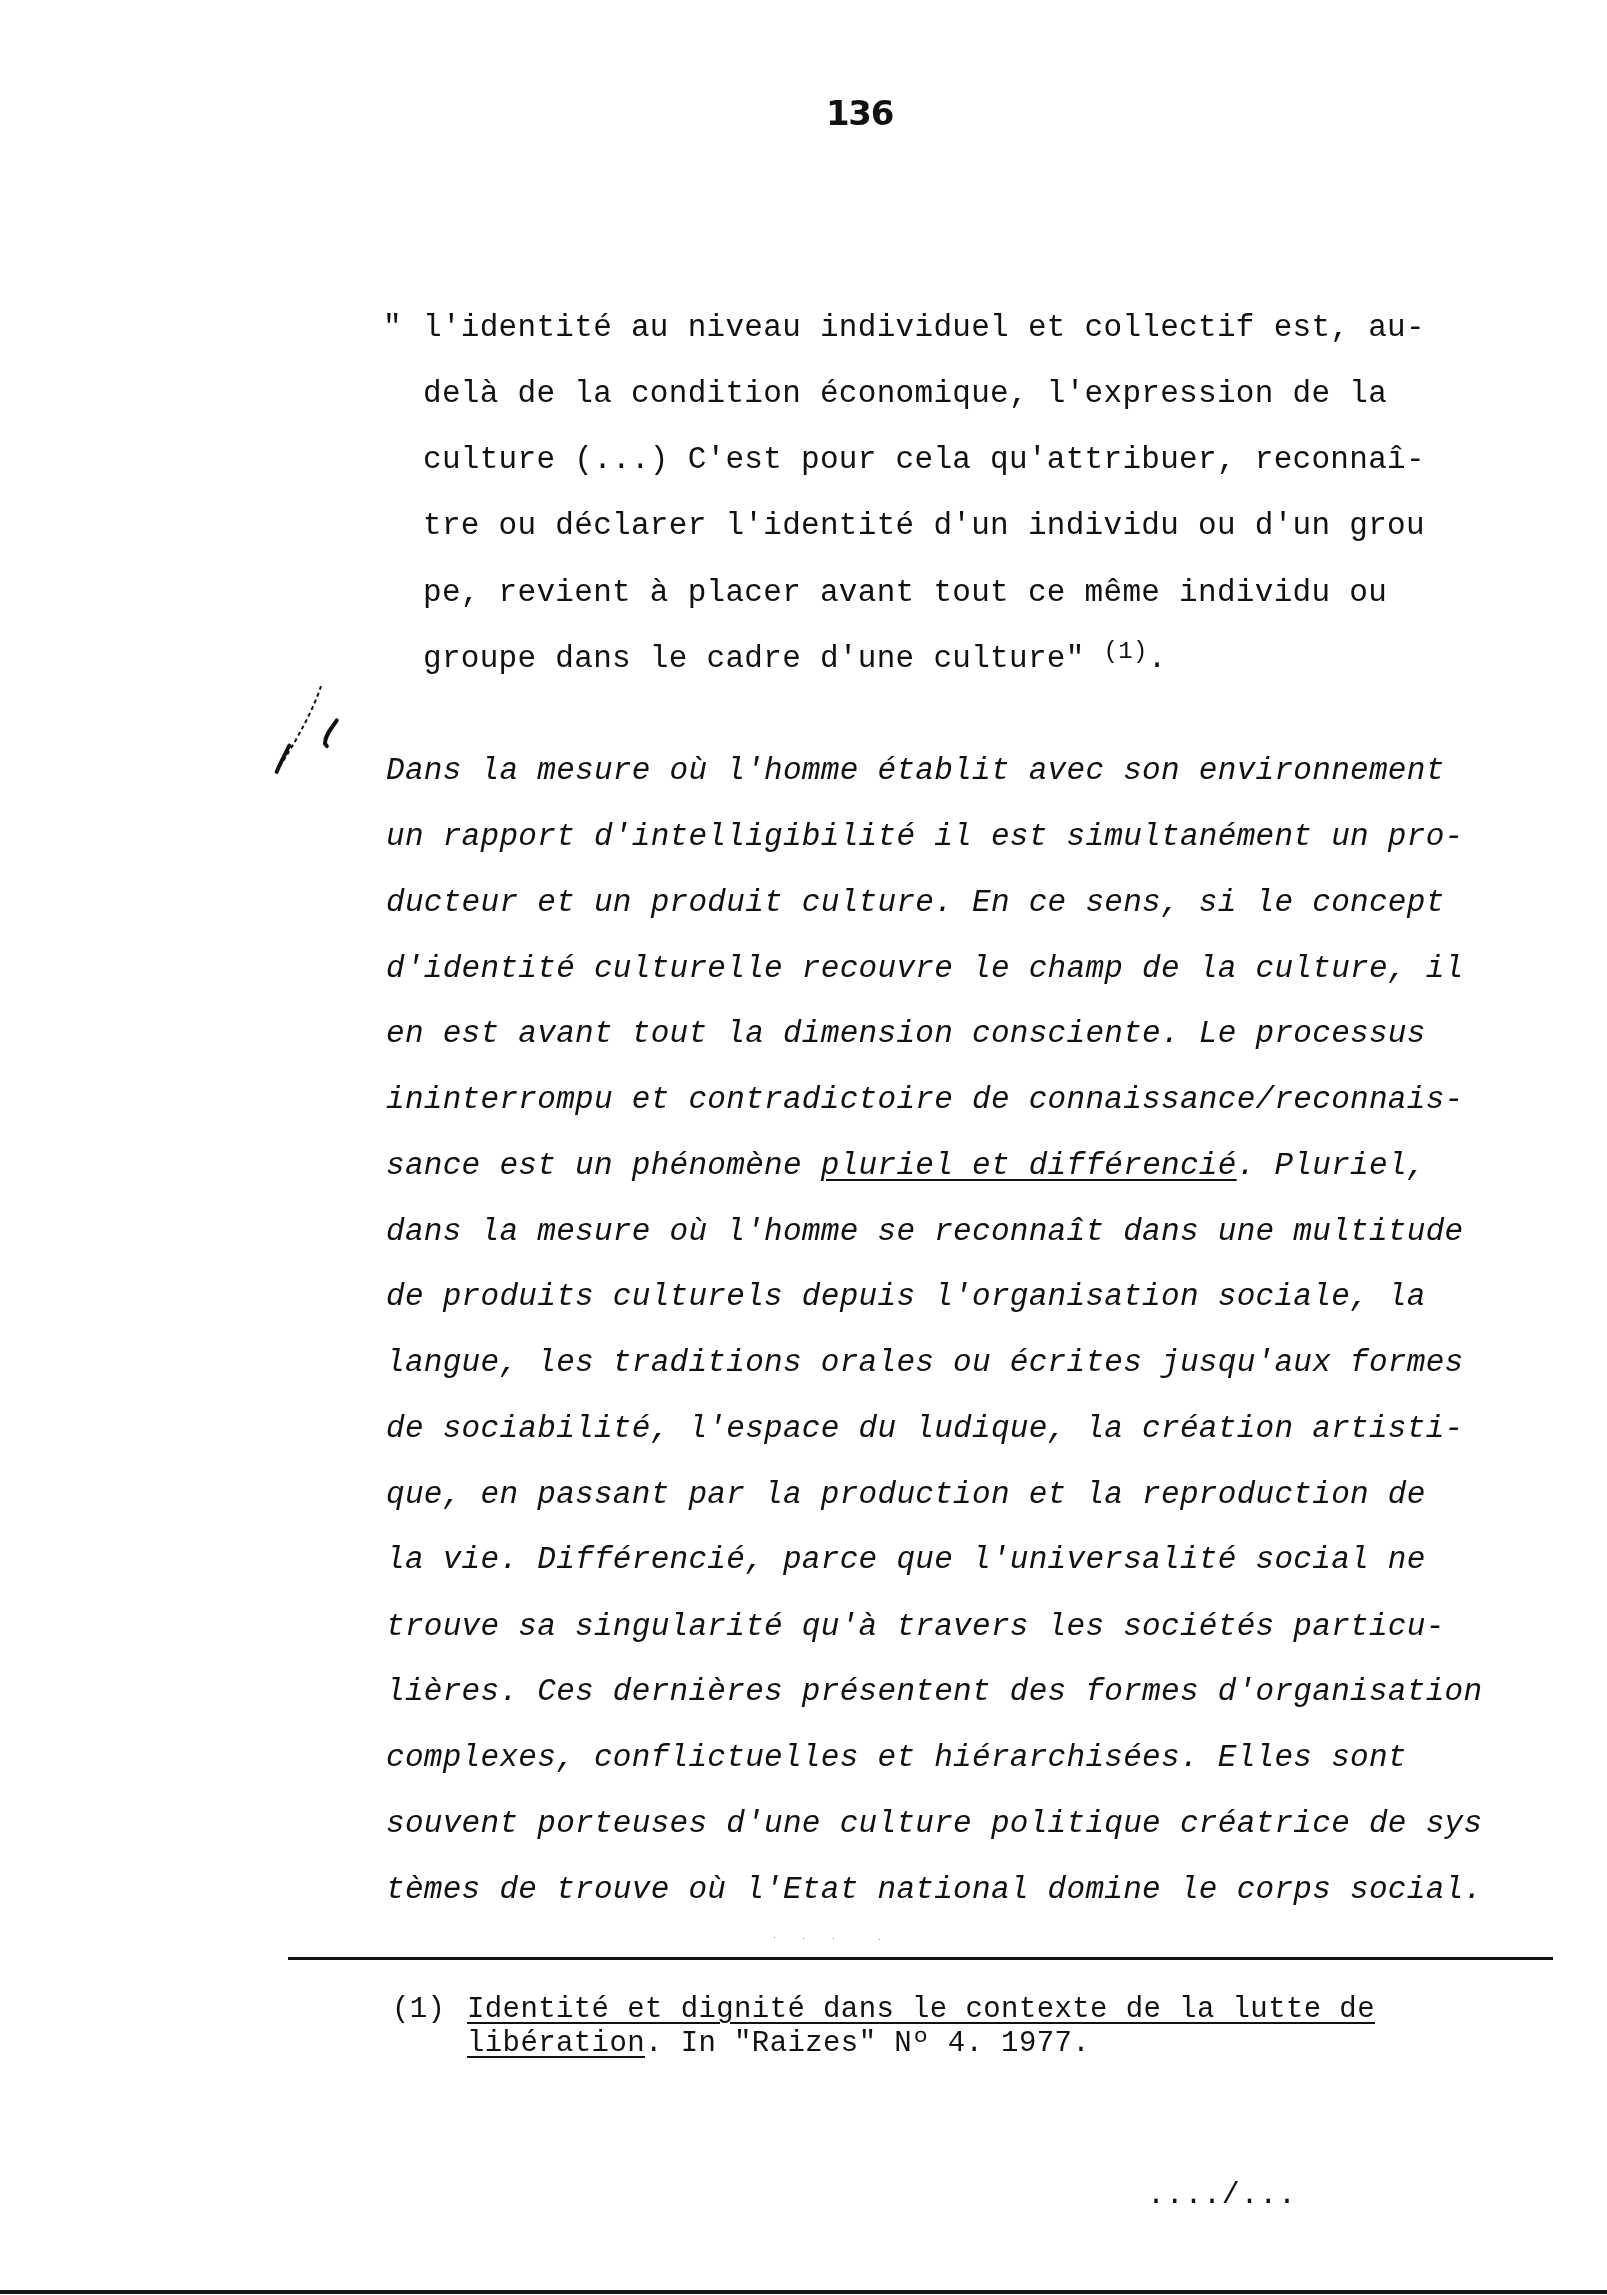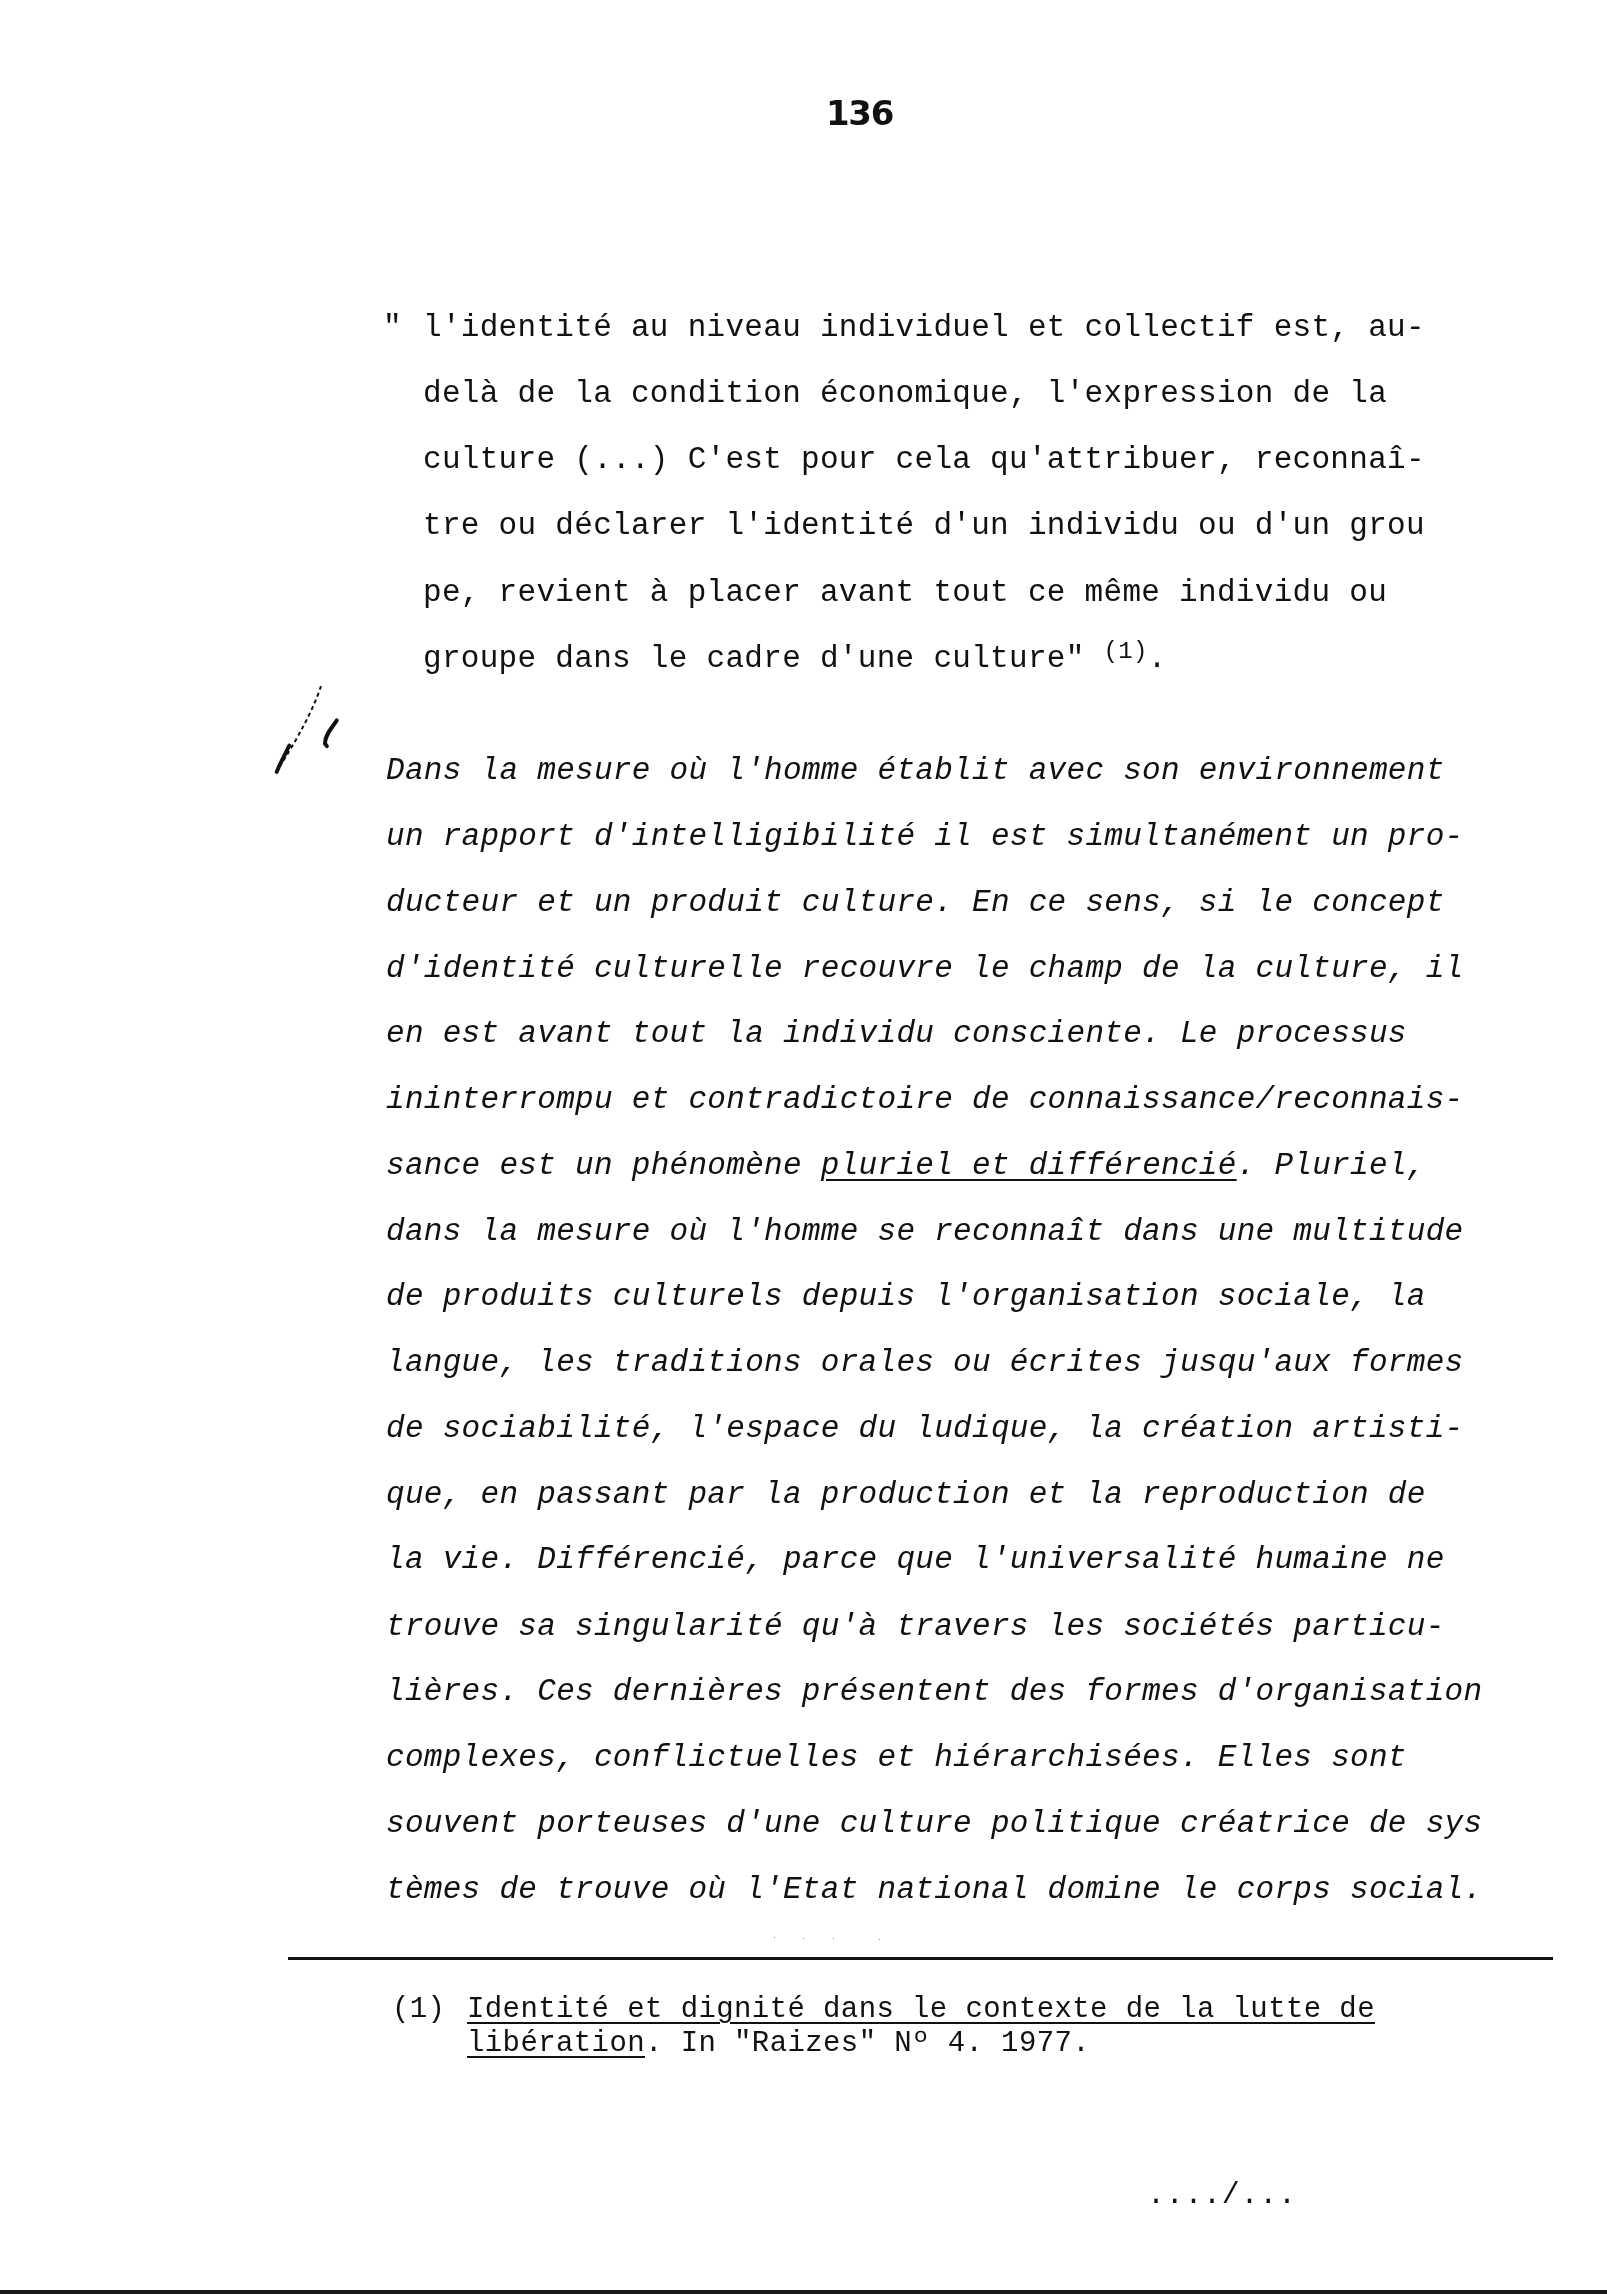--- a/index.html
+++ b/index.html
@@ -113,29 +113,29 @@
   <path d="M106 38 C 96 70, 70 120, 38 168" stroke="#111" stroke-width="3" fill="none" stroke-dasharray="6 5"></path>
   <path d="M58 128 C 50 145, 44 155, 39 168" stroke="#111" stroke-width="6" fill="none" stroke-linecap="round"></path>
   <path d="M130 90 C 122 102, 112 112, 112 125 L 115 129" stroke="#111" stroke-width="6" fill="none" stroke-linecap="round"></path>
 </svg>
 
 <div class="body-block">
   <div class="line" style="top:751px">Dans la mesure où l'homme établit avec son environnement</div>
   <div class="line" style="top:817px">un rapport d'intelligibilité il est simultanément un pro-</div>
   <div class="line" style="top:883px">ducteur et un produit culture. En ce sens, si le concept</div>
   <div class="line" style="top:949px">d'identité culturelle recouvre le champ de la culture, il</div>
-  <div class="line" style="top:1014px">en est avant tout la individu consciente. Le processus</div>
+  <div class="line" style="top:1014px">en est avant tout la dimension consciente. Le processus</div>
   <div class="line" style="top:1080px">ininterrompu et contradictoire de connaissance/reconnais-</div>
   <div class="line" style="top:1146px"><span>sance est un phénomène </span><span class="u">pluriel et différencié</span><span>. Pluriel,</span></div>
   <div class="line" style="top:1212px">dans la mesure où l'homme se reconnaît dans une multitude</div>
   <div class="line" style="top:1277px">de produits culturels depuis l'organisation sociale, la</div>
   <div class="line" style="top:1343px">langue, les traditions orales ou écrites jusqu'aux formes</div>
   <div class="line" style="top:1409px">de sociabilité, l'espace du ludique, la création artisti-</div>
   <div class="line" style="top:1475px">que, en passant par la production et la reproduction de</div>
-  <div class="line" style="top:1540px">la vie. Différencié, parce que l'universalité humaine ne</div>
+  <div class="line" style="top:1540px">la vie. Différencié, parce que l'universalité social ne</div>
   <div class="line" style="top:1607px">trouve sa singularité qu'à travers les sociétés particu-</div>
   <div class="line" style="top:1672px">lières. Ces dernières présentent des formes d'organisation</div>
   <div class="line" style="top:1738px">complexes, conflictuelles et hiérarchisées. Elles sont</div>
   <div class="line" style="top:1804px">souvent porteuses d'une culture politique créatrice de sys</div>
   <div class="line" style="top:1870px">tèmes de trouve où l'Etat national domine le corps social.</div>
 </div>
 
 <div class="speck" style="left:774px;top:1937px"></div>
 <div class="speck" style="left:803px;top:1938px"></div>
 <div class="speck" style="left:833px;top:1938px"></div>

